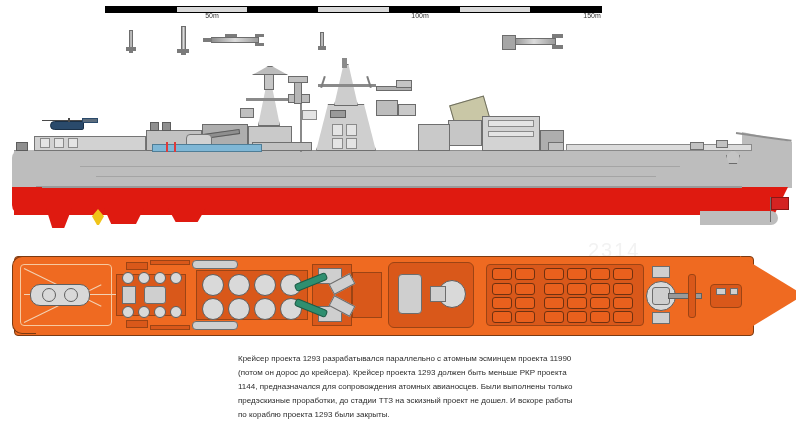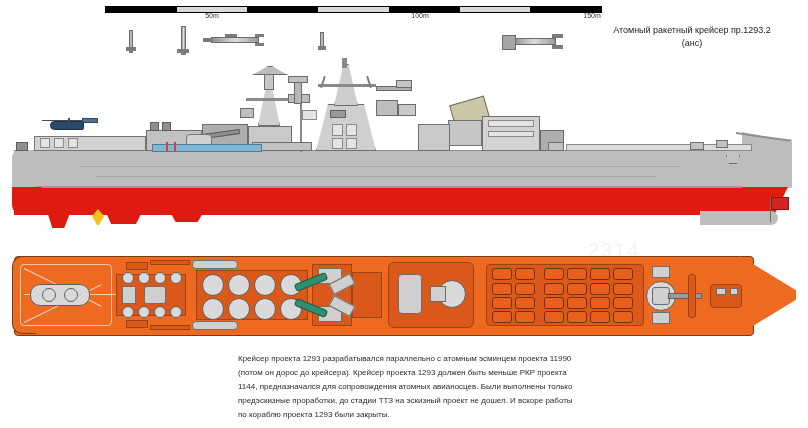--- a/index.html
+++ b/index.html
@@ -73,24 +73,20 @@
     <div class="seg dark"></div>
     <div class="seg light"></div>
     <div class="seg dark"></div>
     <div class="seg light"></div>
     <div class="seg dark"></div>
   </div>
   <div class="scale-tick-label" style="left:212px;">50m</div>
   <div class="scale-tick-label" style="left:420px;">100m</div>
   <div class="scale-tick-label" style="left:592px;">150m</div>
 
-  <div id="title-block">
-    <div>Атомный ракетный крейсер пр.1293.2</div>
-    <div>(анс)</div>
-  </div>
 
   <div class="wsil" style="left:126px;top:30px;width:10px;height:24px;">
     <div class="msl-body" style="left:3px;top:0;width:4px;height:18px;"></div>
     <div class="msl-fin" style="left:0;top:17px;width:10px;height:4px;"></div>
     <div class="msl-fin" style="left:3px;top:20px;width:4px;height:3px;"></div>
   </div>
 
   <div class="wsil" style="left:177px;top:26px;width:12px;height:30px;">
     <div class="msl-body" style="left:4px;top:0;width:5px;height:24px;"></div>
     <div class="msl-fin" style="left:0;top:23px;width:12px;height:4px;"></div>

